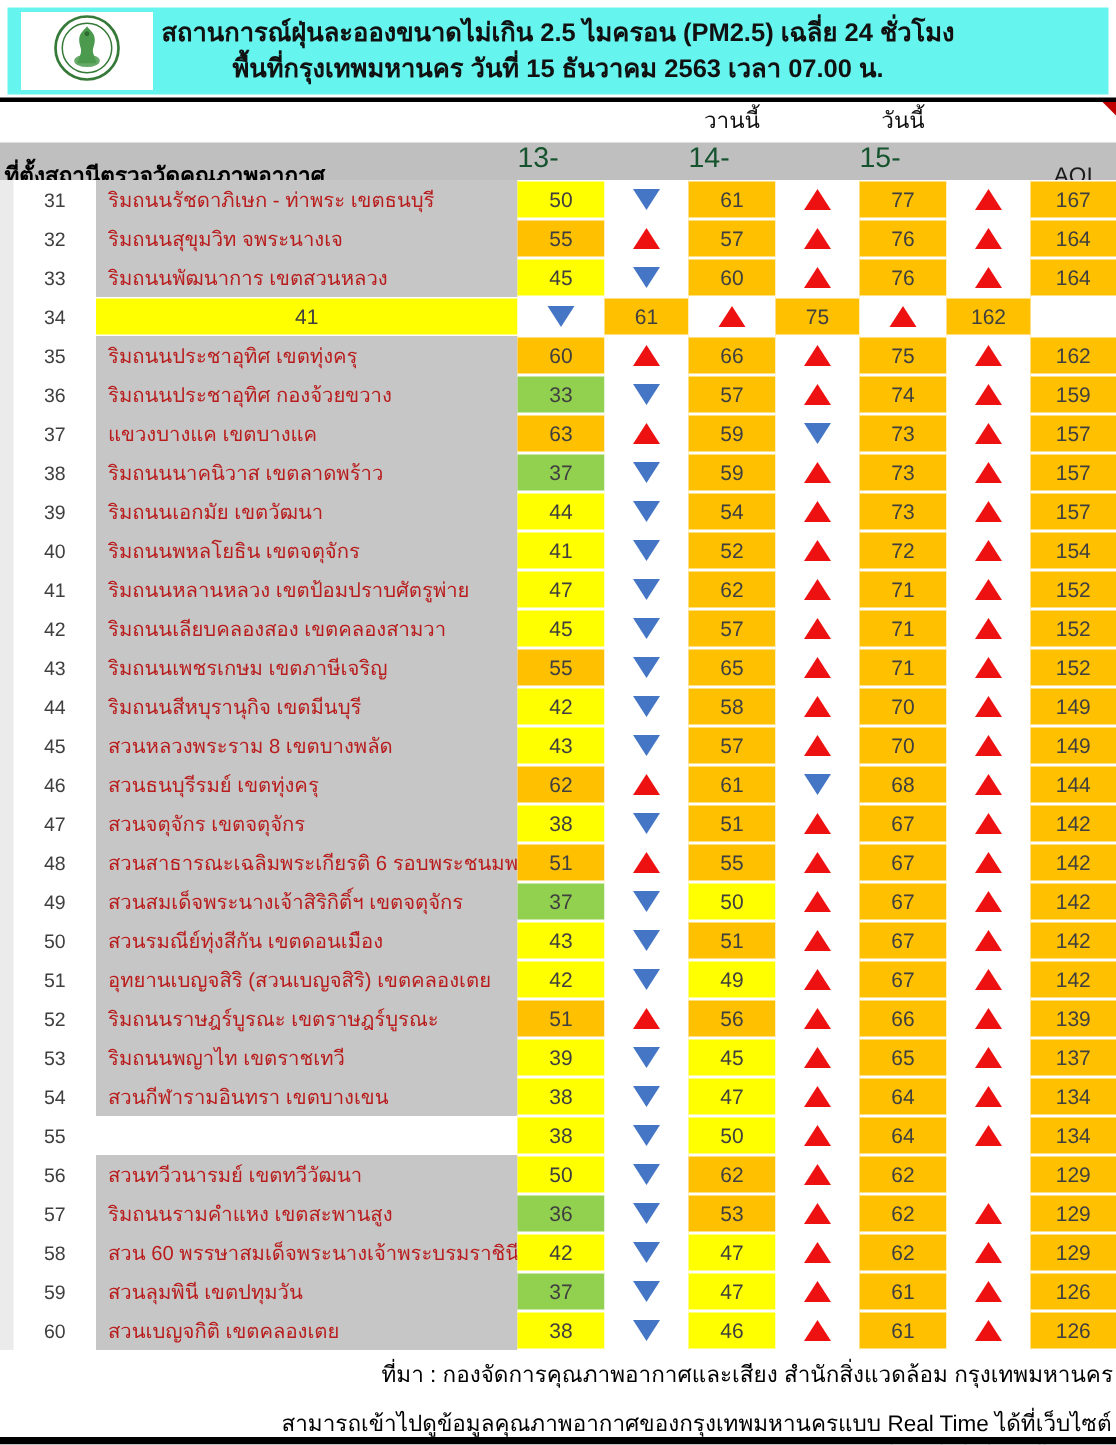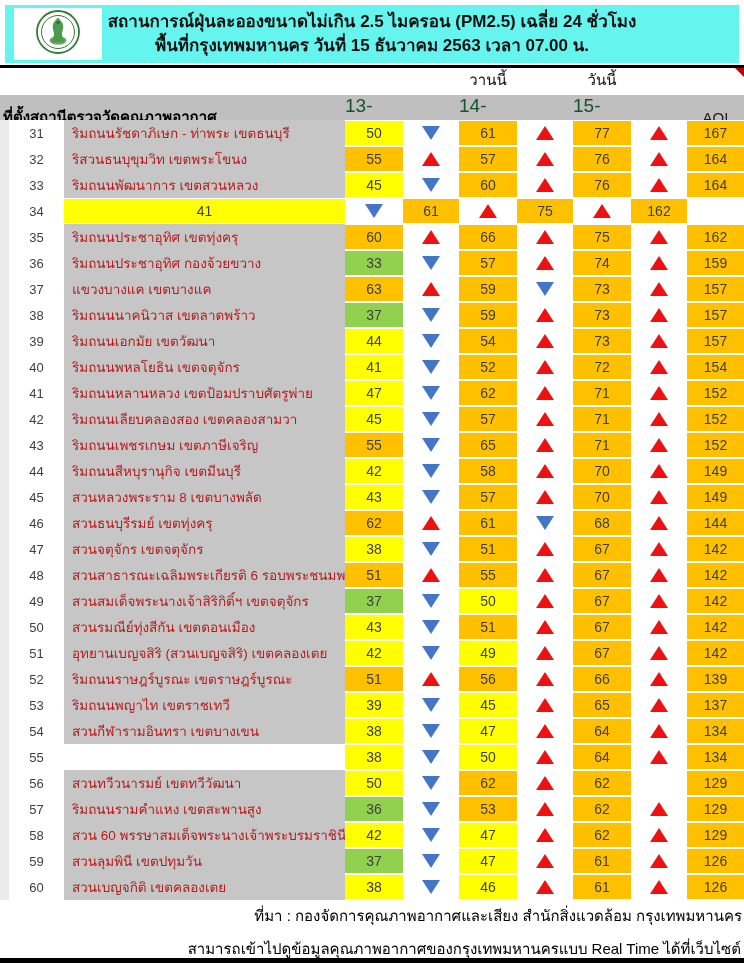--- a/index.html
+++ b/index.html
@@ -119,21 +119,21 @@
           <span class="tri up"></span>
         </div>
         <div class="cell val" style="background:#FFC000">77</div>
         <div class="cell arrowc">
           <span class="tri up"></span>
         </div>
         <div class="cell val" style="background:#FFC000">167</div>
       </div>
       <div class="grid body-row">
         <div class="cell no">32</div>
-        <div class="cell name">ริสวนธนบุขุมวิท เขตพระโขนง</div>
+        <div class="cell name">ริมถนนสุขุมวิท จพระนางเจ</div>
         <div class="cell val" style="background:#FFC000">55</div>
         <div class="cell arrowc">
           <span class="tri up"></span>
         </div>
         <div class="cell val" style="background:#FFC000">57</div>
         <div class="cell arrowc">
           <span class="tri up"></span>
         </div>
         <div class="cell val" style="background:#FFC000">76</div>
         <div class="cell arrowc">

